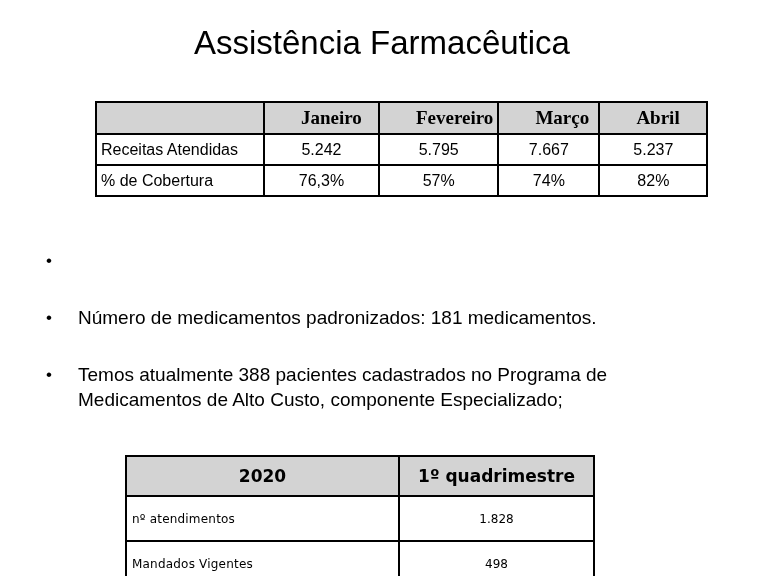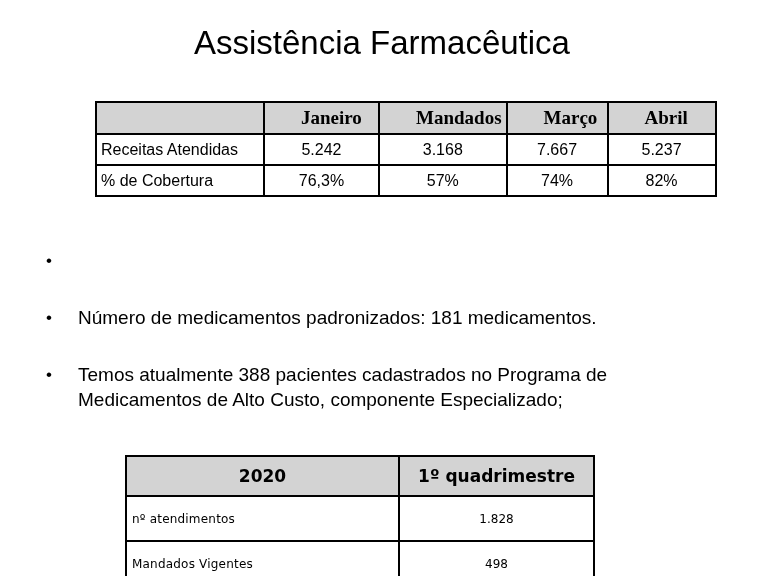--- a/index.html
+++ b/index.html
@@ -72,28 +72,28 @@
       <col style="width:168px">
         <col style="width:115px">
         <col style="width:104px">
         <col style="width:101px">
         <col style="width:108px">
     </colgroup>
     <tbody>
       <tr>
         <th></th>
         <th>Janeiro</th>
-        <th>Mandados</th>
+        <th>Fevereiro</th>
         <th>Março</th>
         <th>Abril</th>
       </tr>
       <tr>
         <td class="rowlabel">Receitas Atendidas</td>
         <td class="val">5.242</td>
-        <td class="val">3.168</td>
+        <td class="val">5.795</td>
         <td class="val">7.667</td>
         <td class="val">5.237</td>
       </tr>
       <tr>
         <td class="rowlabel">% de Cobertura</td>
         <td class="val">76,3%</td>
         <td class="val">57%</td>
         <td class="val">74%</td>
         <td class="val">82%</td>
       </tr>

